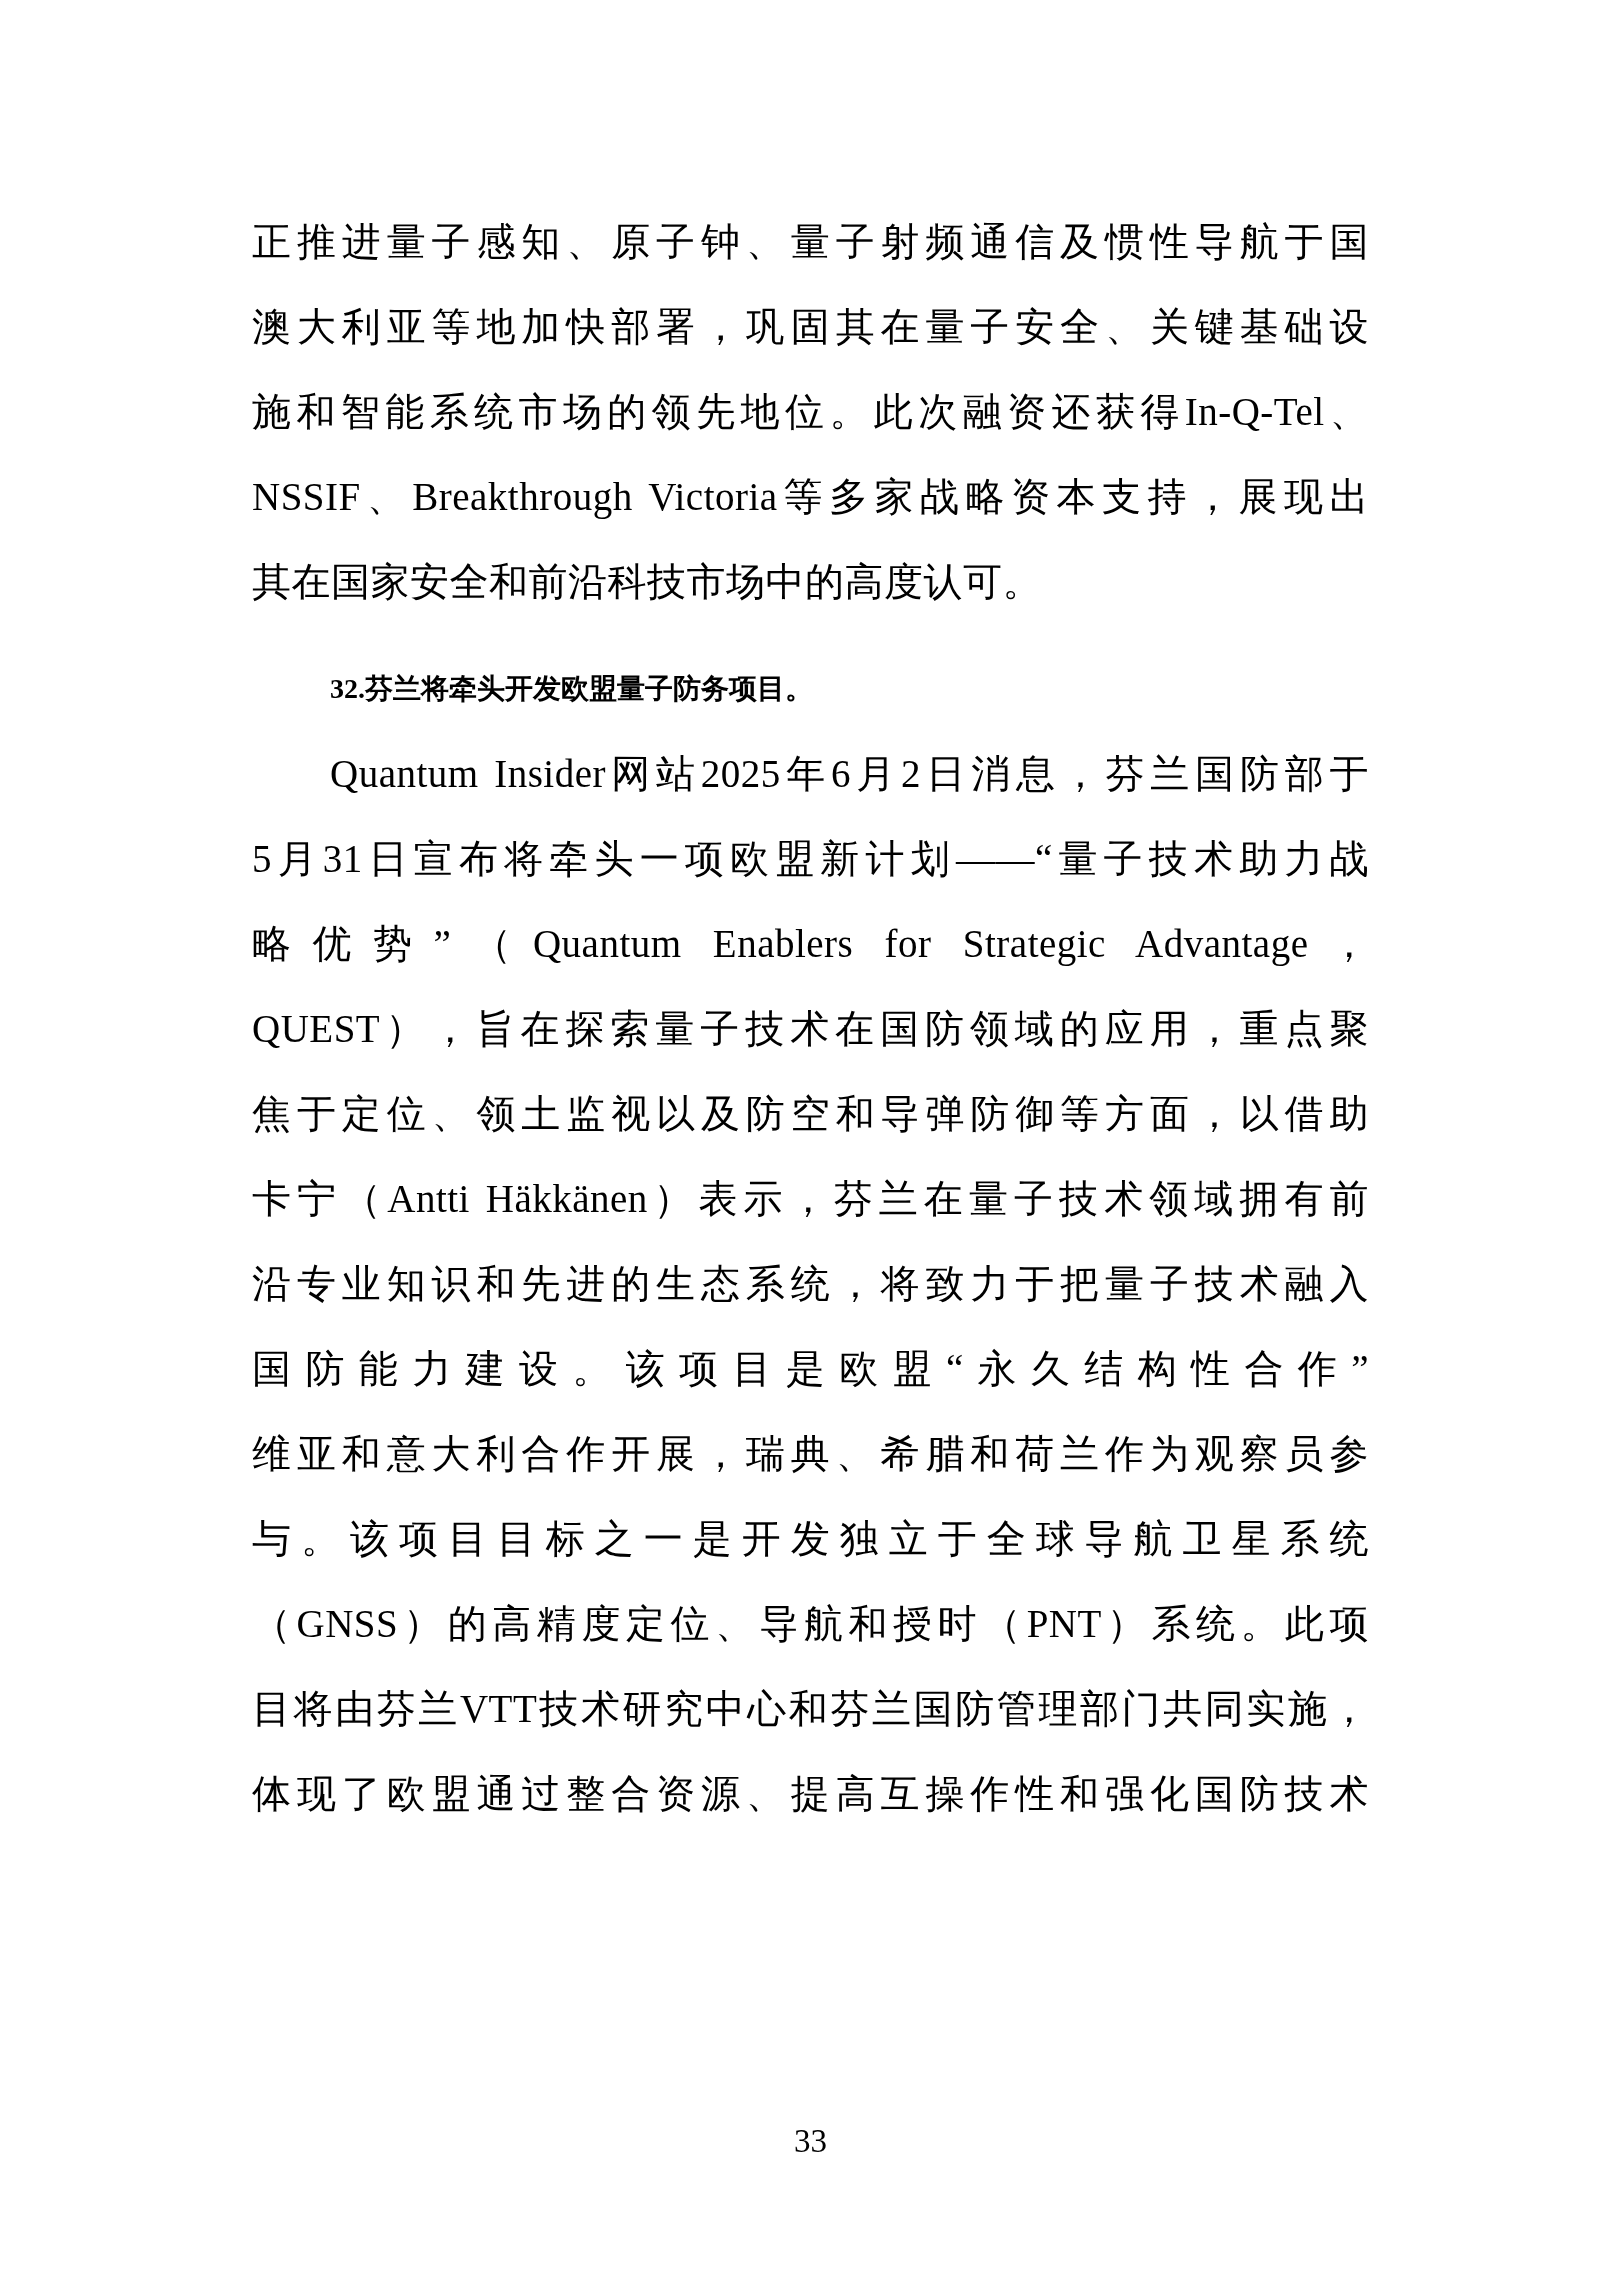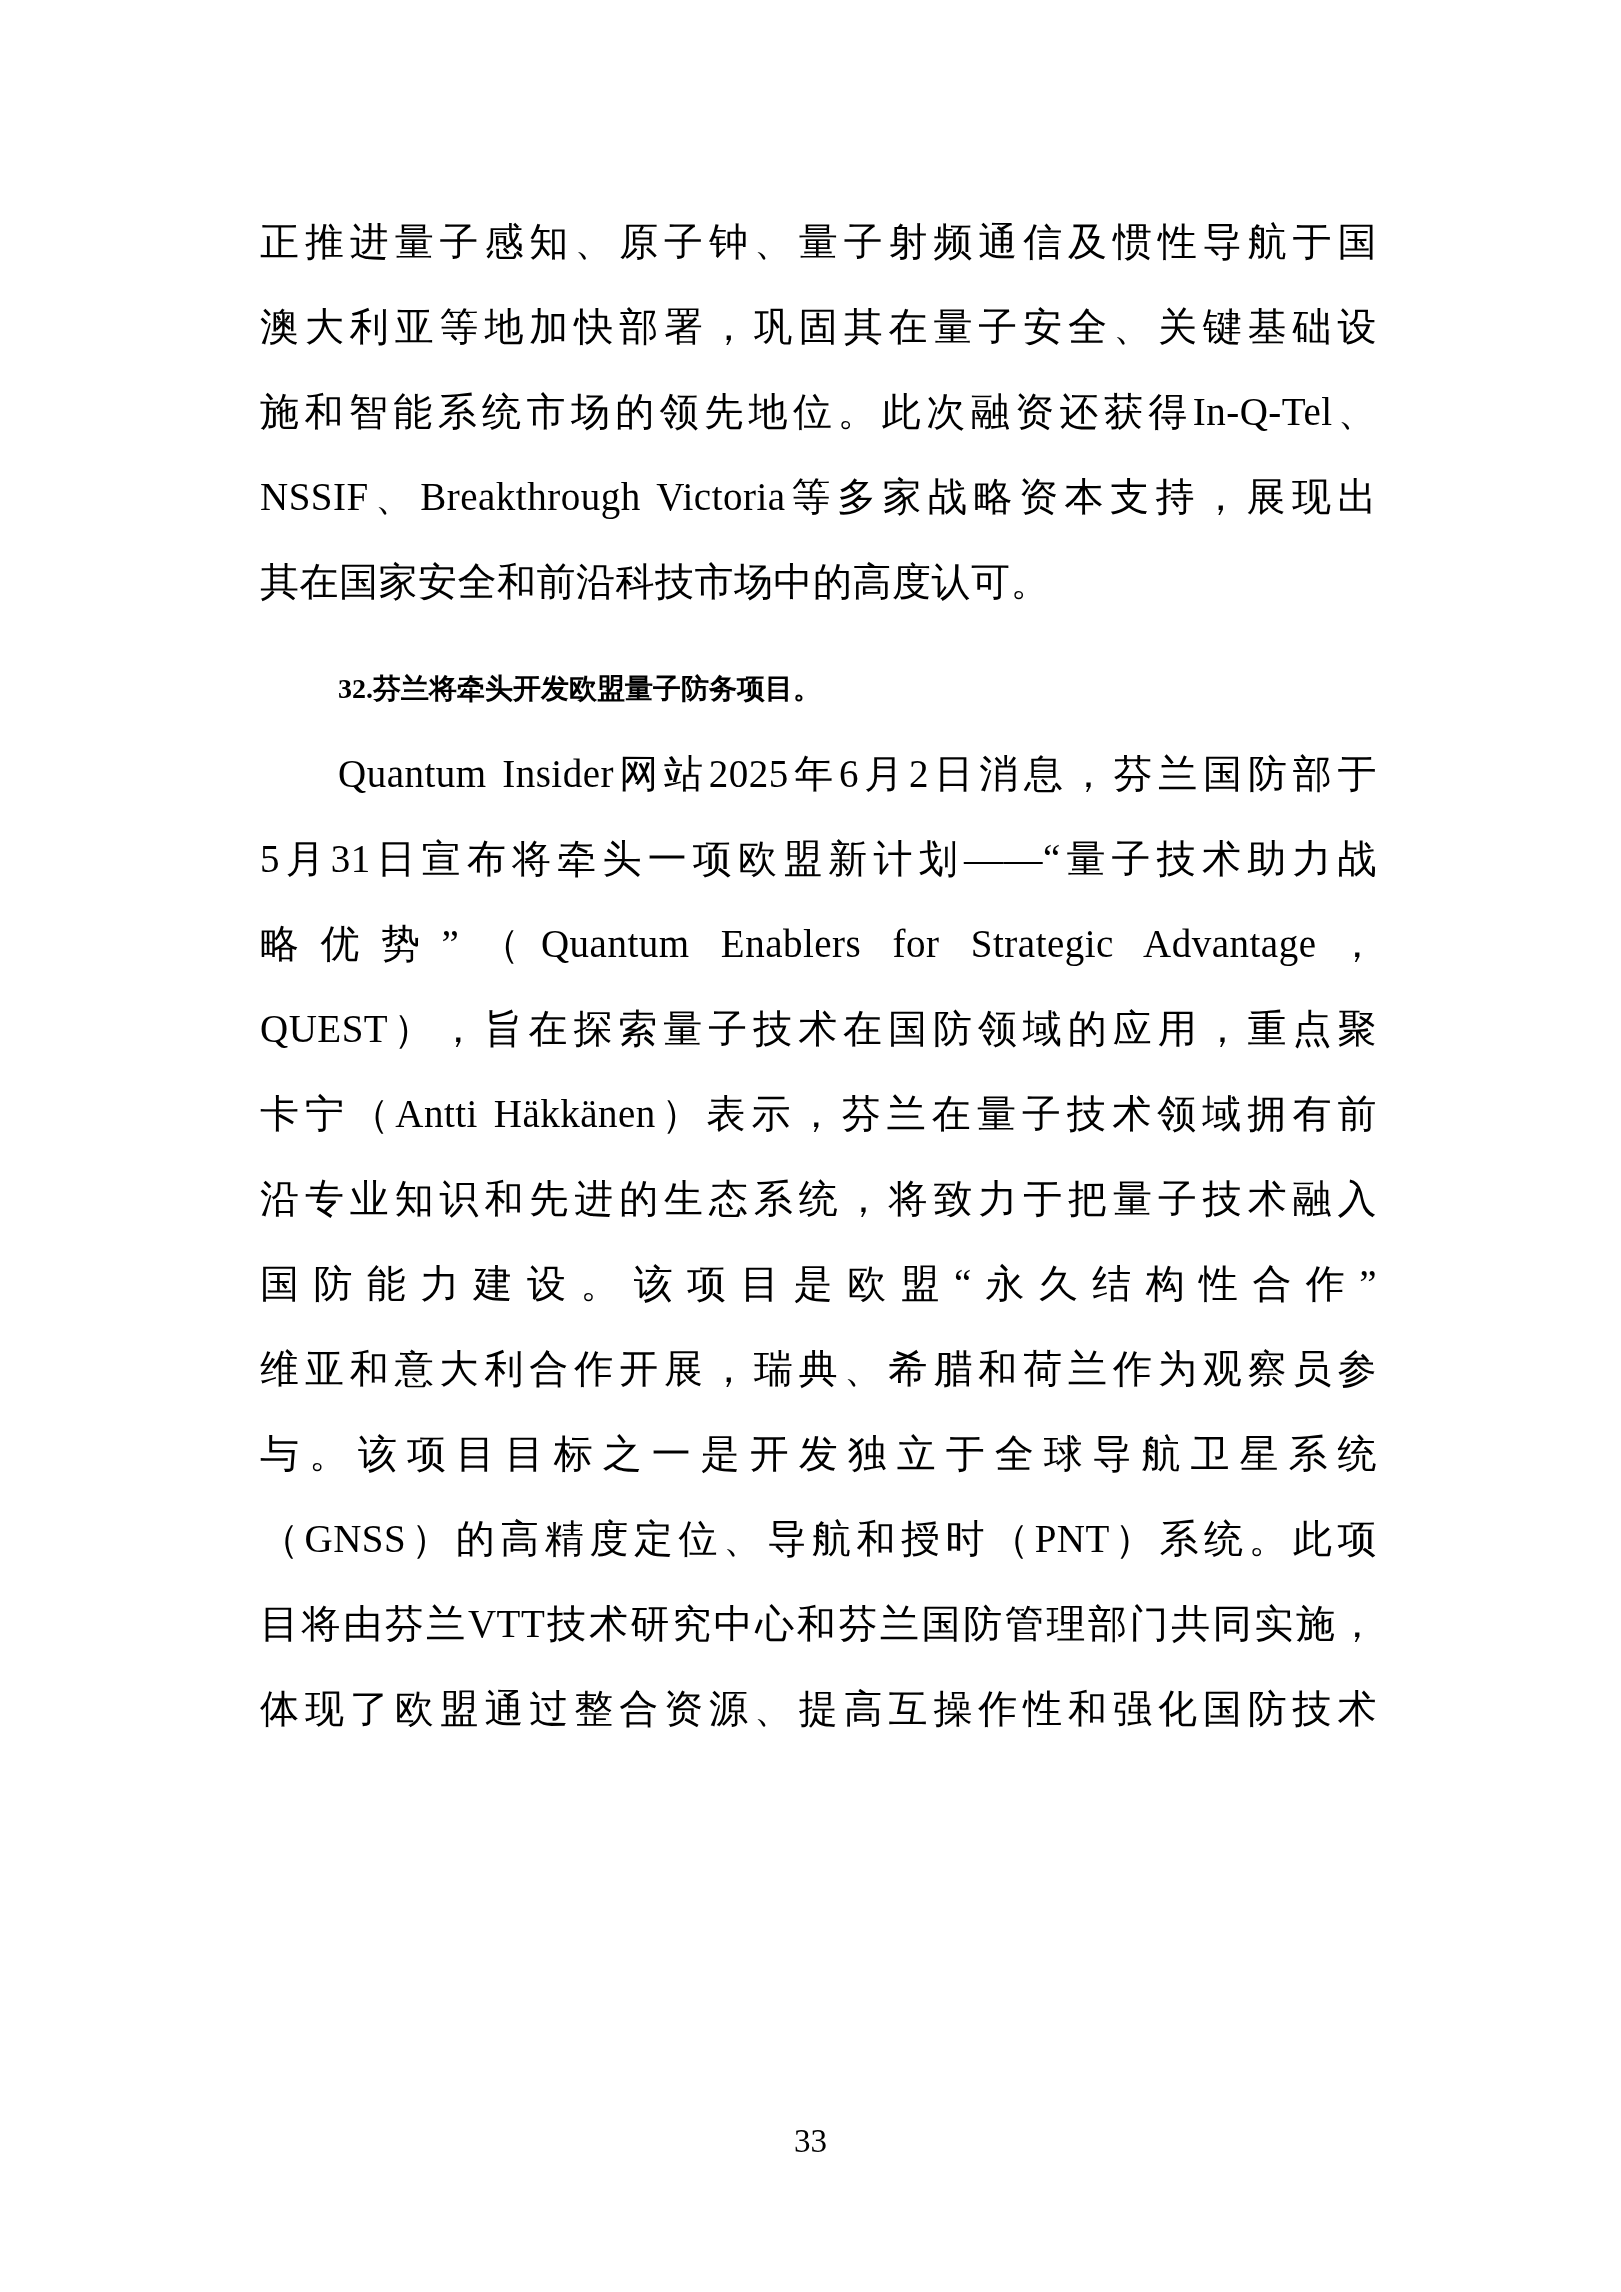--- a/index.html
+++ b/index.html
@@ -11,21 +11,21 @@
     position: relative;
     width: 1621px;
     height: 2293px;
     background: #ffffff;
     color: #000000;
     font-family: "Liberation Serif", "DejaVu Serif", serif;
     overflow: hidden;
   }
   .body-text {
     position: absolute;
-    left: 260px;
+    left: 252px;
     top: 199px;
     width: 1117px;
   }
   .para {
     margin: 0;
     padding: 0;
   }
   .line {
     font-size: 39px;
     line-height: 85px;
@@ -69,20 +69,21 @@
         <div class="line">施和智能系统市场的领先地位。此次融资还获得In-Q-Tel、</div>
         <div class="line">NSSIF、Breakthrough Victoria等多家战略资本支持，展现出</div>
         <div class="line line-end">其在国家安全和前沿科技市场中的高度认可。</div>
       </div>
     <h2 class="heading">32.芬兰将牵头开发欧盟量子防务项目。</h2>
     <div class="para indent-first">
         <div class="line">Quantum Insider网站2025年6月2日消息，芬兰国防部于</div>
         <div class="line">5月31日宣布将牵头一项欧盟新计划——“量子技术助力战</div>
         <div class="line">略优势”（Quantum Enablers for Strategic Advantage，</div>
         <div class="line">QUEST），旨在探索量子技术在国防领域的应用，重点聚</div>
+        <div class="line">焦于定位、领土监视以及防空和导弹防御等方面，以借助</div>
         <div class="line">卡宁（Antti Häkkänen）表示，芬兰在量子技术领域拥有前</div>
         <div class="line">沿专业知识和先进的生态系统，将致力于把量子技术融入</div>
         <div class="line">国防能力建设。该项目是欧盟“永久结构性合作”</div>
         <div class="line">维亚和意大利合作开展，瑞典、希腊和荷兰作为观察员参</div>
         <div class="line">与。该项目目标之一是开发独立于全球导航卫星系统</div>
         <div class="line">（GNSS）的高精度定位、导航和授时（PNT）系统。此项</div>
         <div class="line">目将由芬兰VTT技术研究中心和芬兰国防管理部门共同实施，</div>
         <div class="line">体现了欧盟通过整合资源、提高互操作性和强化国防技术</div>
       </div>
   </div>

